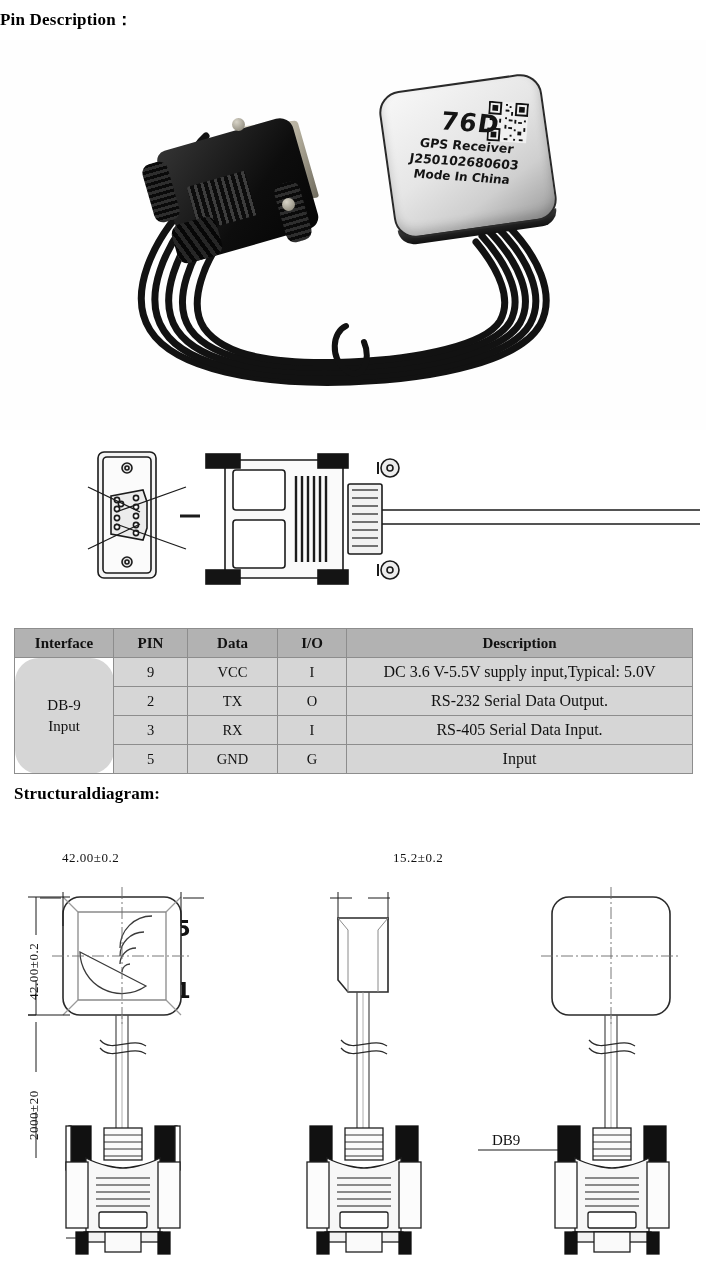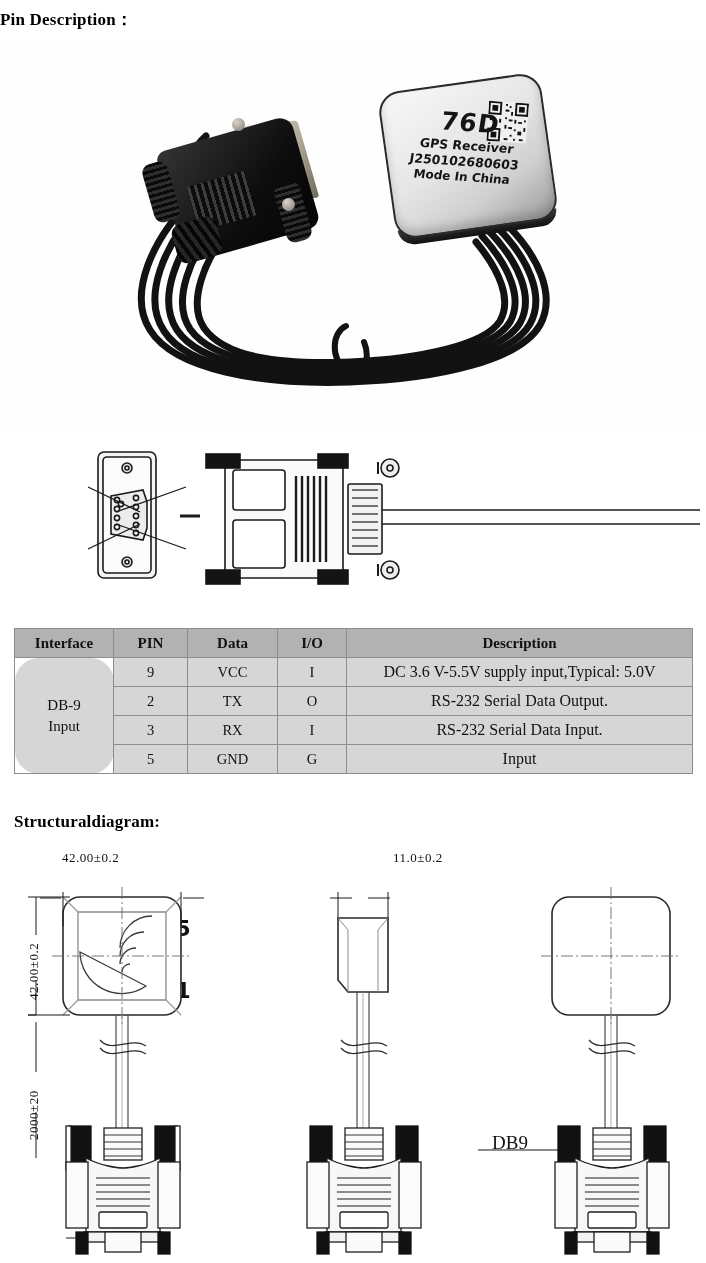--- a/index.html
+++ b/index.html
@@ -16,21 +16,21 @@
   
   .heading {
     position:absolute;
     font-family:"Liberation Serif", serif;
     font-weight:bold;
     font-size:17px;
     letter-spacing:0.2px;
     white-space:nowrap;
   }
   #h-pin  { left:0; top:8px; }
-  #h-struct { left:14px; top:812px;text-align:center; }
+  #h-struct { left:14px; top:784px;text-align:center; }
 
   
   #photo {
     position:absolute; left:0; top:40px;
     width:706px; height:390px;
     background:#fefefe;
   }
 
   
   #module {
@@ -142,21 +142,21 @@
     font-family:"Liberation Serif", serif;
     font-size:13px;
     color:#111;
     white-space:nowrap;
     letter-spacing:0.5px;
   }
   .dimtext.vert { transform:rotate(-90deg); transform-origin:left top; }
   .callout {
     position:absolute;
     font-family:"Liberation Serif", serif;
-    font-size:19px; color:#111;
+    font-size:15px; color:#111;
   }
 </style>
 </head>
 <body>
 
 <div class="heading" id="h-pin">Pin Description：</div>
 
 <div id="photo">
 
   <svg width="706" height="390" style="position:absolute;left:0;top:0;">
@@ -350,21 +350,21 @@
       <tr>
         <td>2</td>
         <td>TX</td>
         <td>O</td>
         <td class="desc">RS-232 Serial Data Output.</td>
       </tr>
       <tr>
         <td>3</td>
         <td>RX</td>
         <td>I</td>
-        <td class="desc">RS-232 Serial Data Input.</td>
+        <td class="desc">RS-405 Serial Data Input.</td>
       </tr>
       <tr>
         <td>5</td>
         <td>GND</td>
         <td>G</td>
         <td class="desc">Input</td>
       </tr>
     </tbody>
   </table>
 </div>
@@ -561,18 +561,18 @@
           <rect x="647" y="392" width="12" height="22"></rect>
         </g>
       </g>
     </g>
   </svg>
 
   <div class="dimtext" style="left:62px; top:10px;">42.00±0.2</div>
 
   <div class="dimtext vert" style="left:26px; top:160px;">42.00±0.2</div>
 
-  <div class="dimtext" style="left:393px; top:10px;">11.0±0.2</div>
+  <div class="dimtext" style="left:393px; top:10px;">15.2±0.2</div>
 
   <div class="dimtext vert" style="left:26px; top:300px;">2000±20</div>
 
   <div class="callout" style="left:492px; top:292px;">DB9</div>
 </div>
 
 </body></html>

